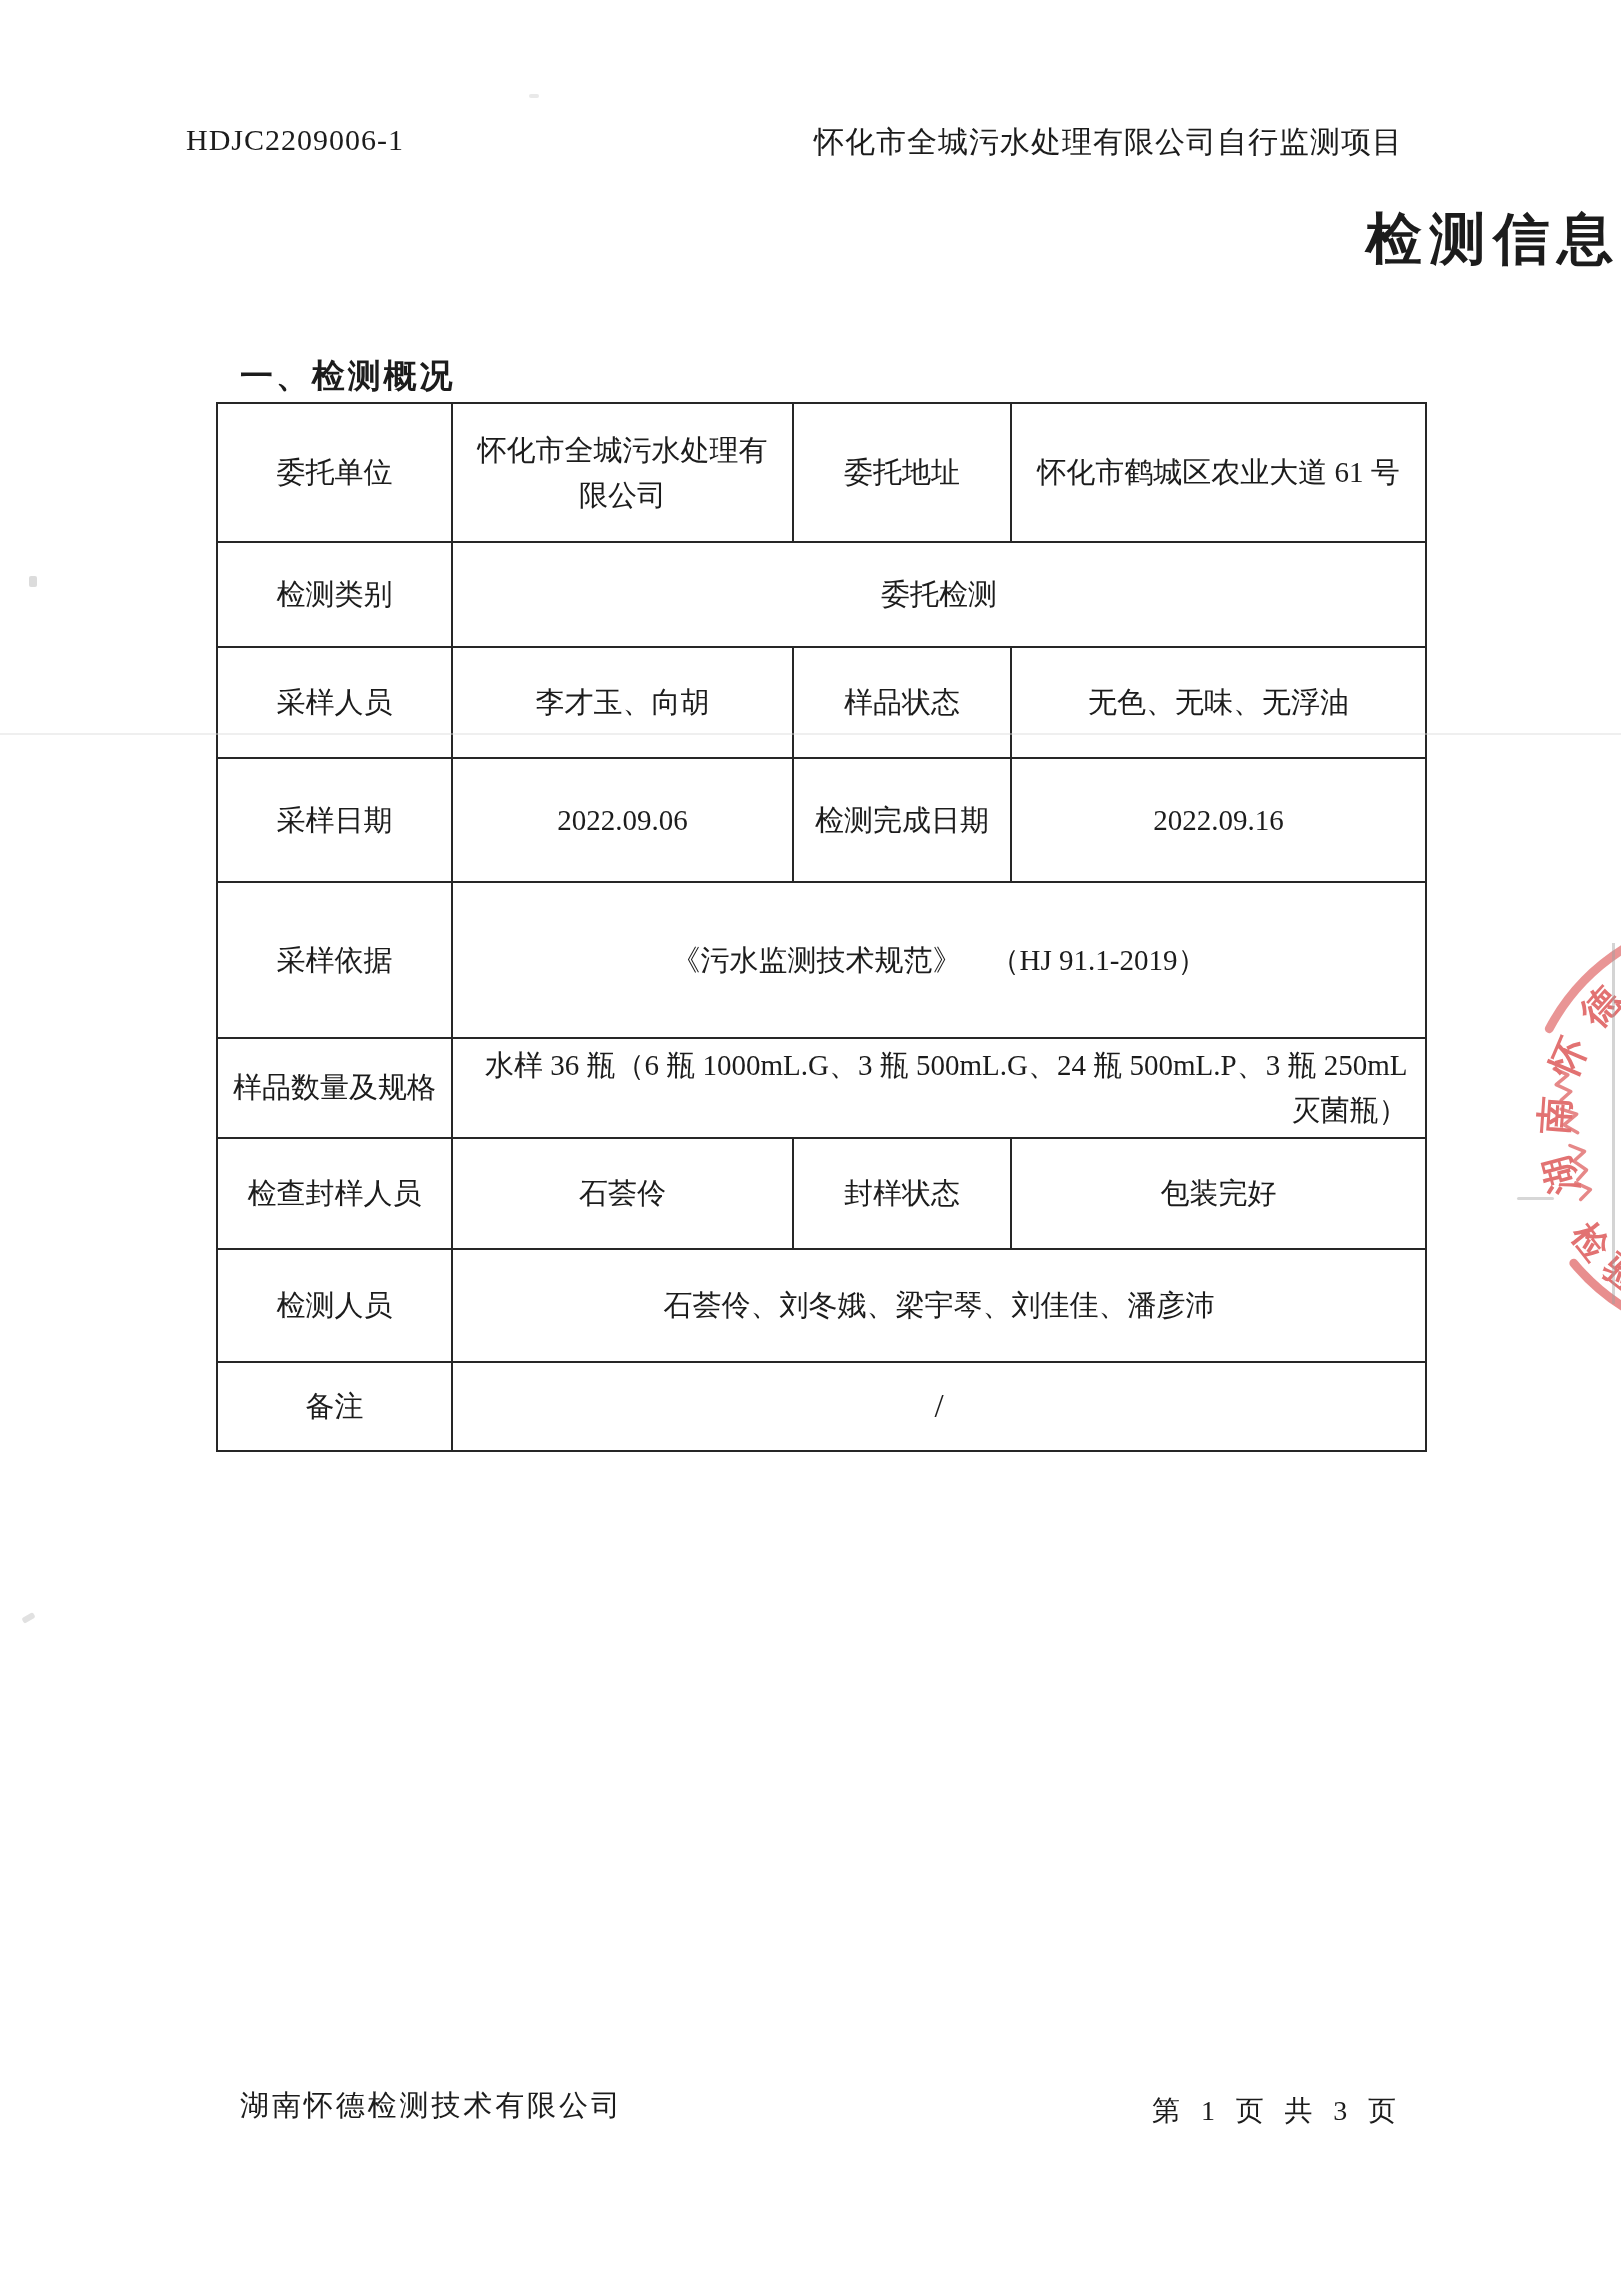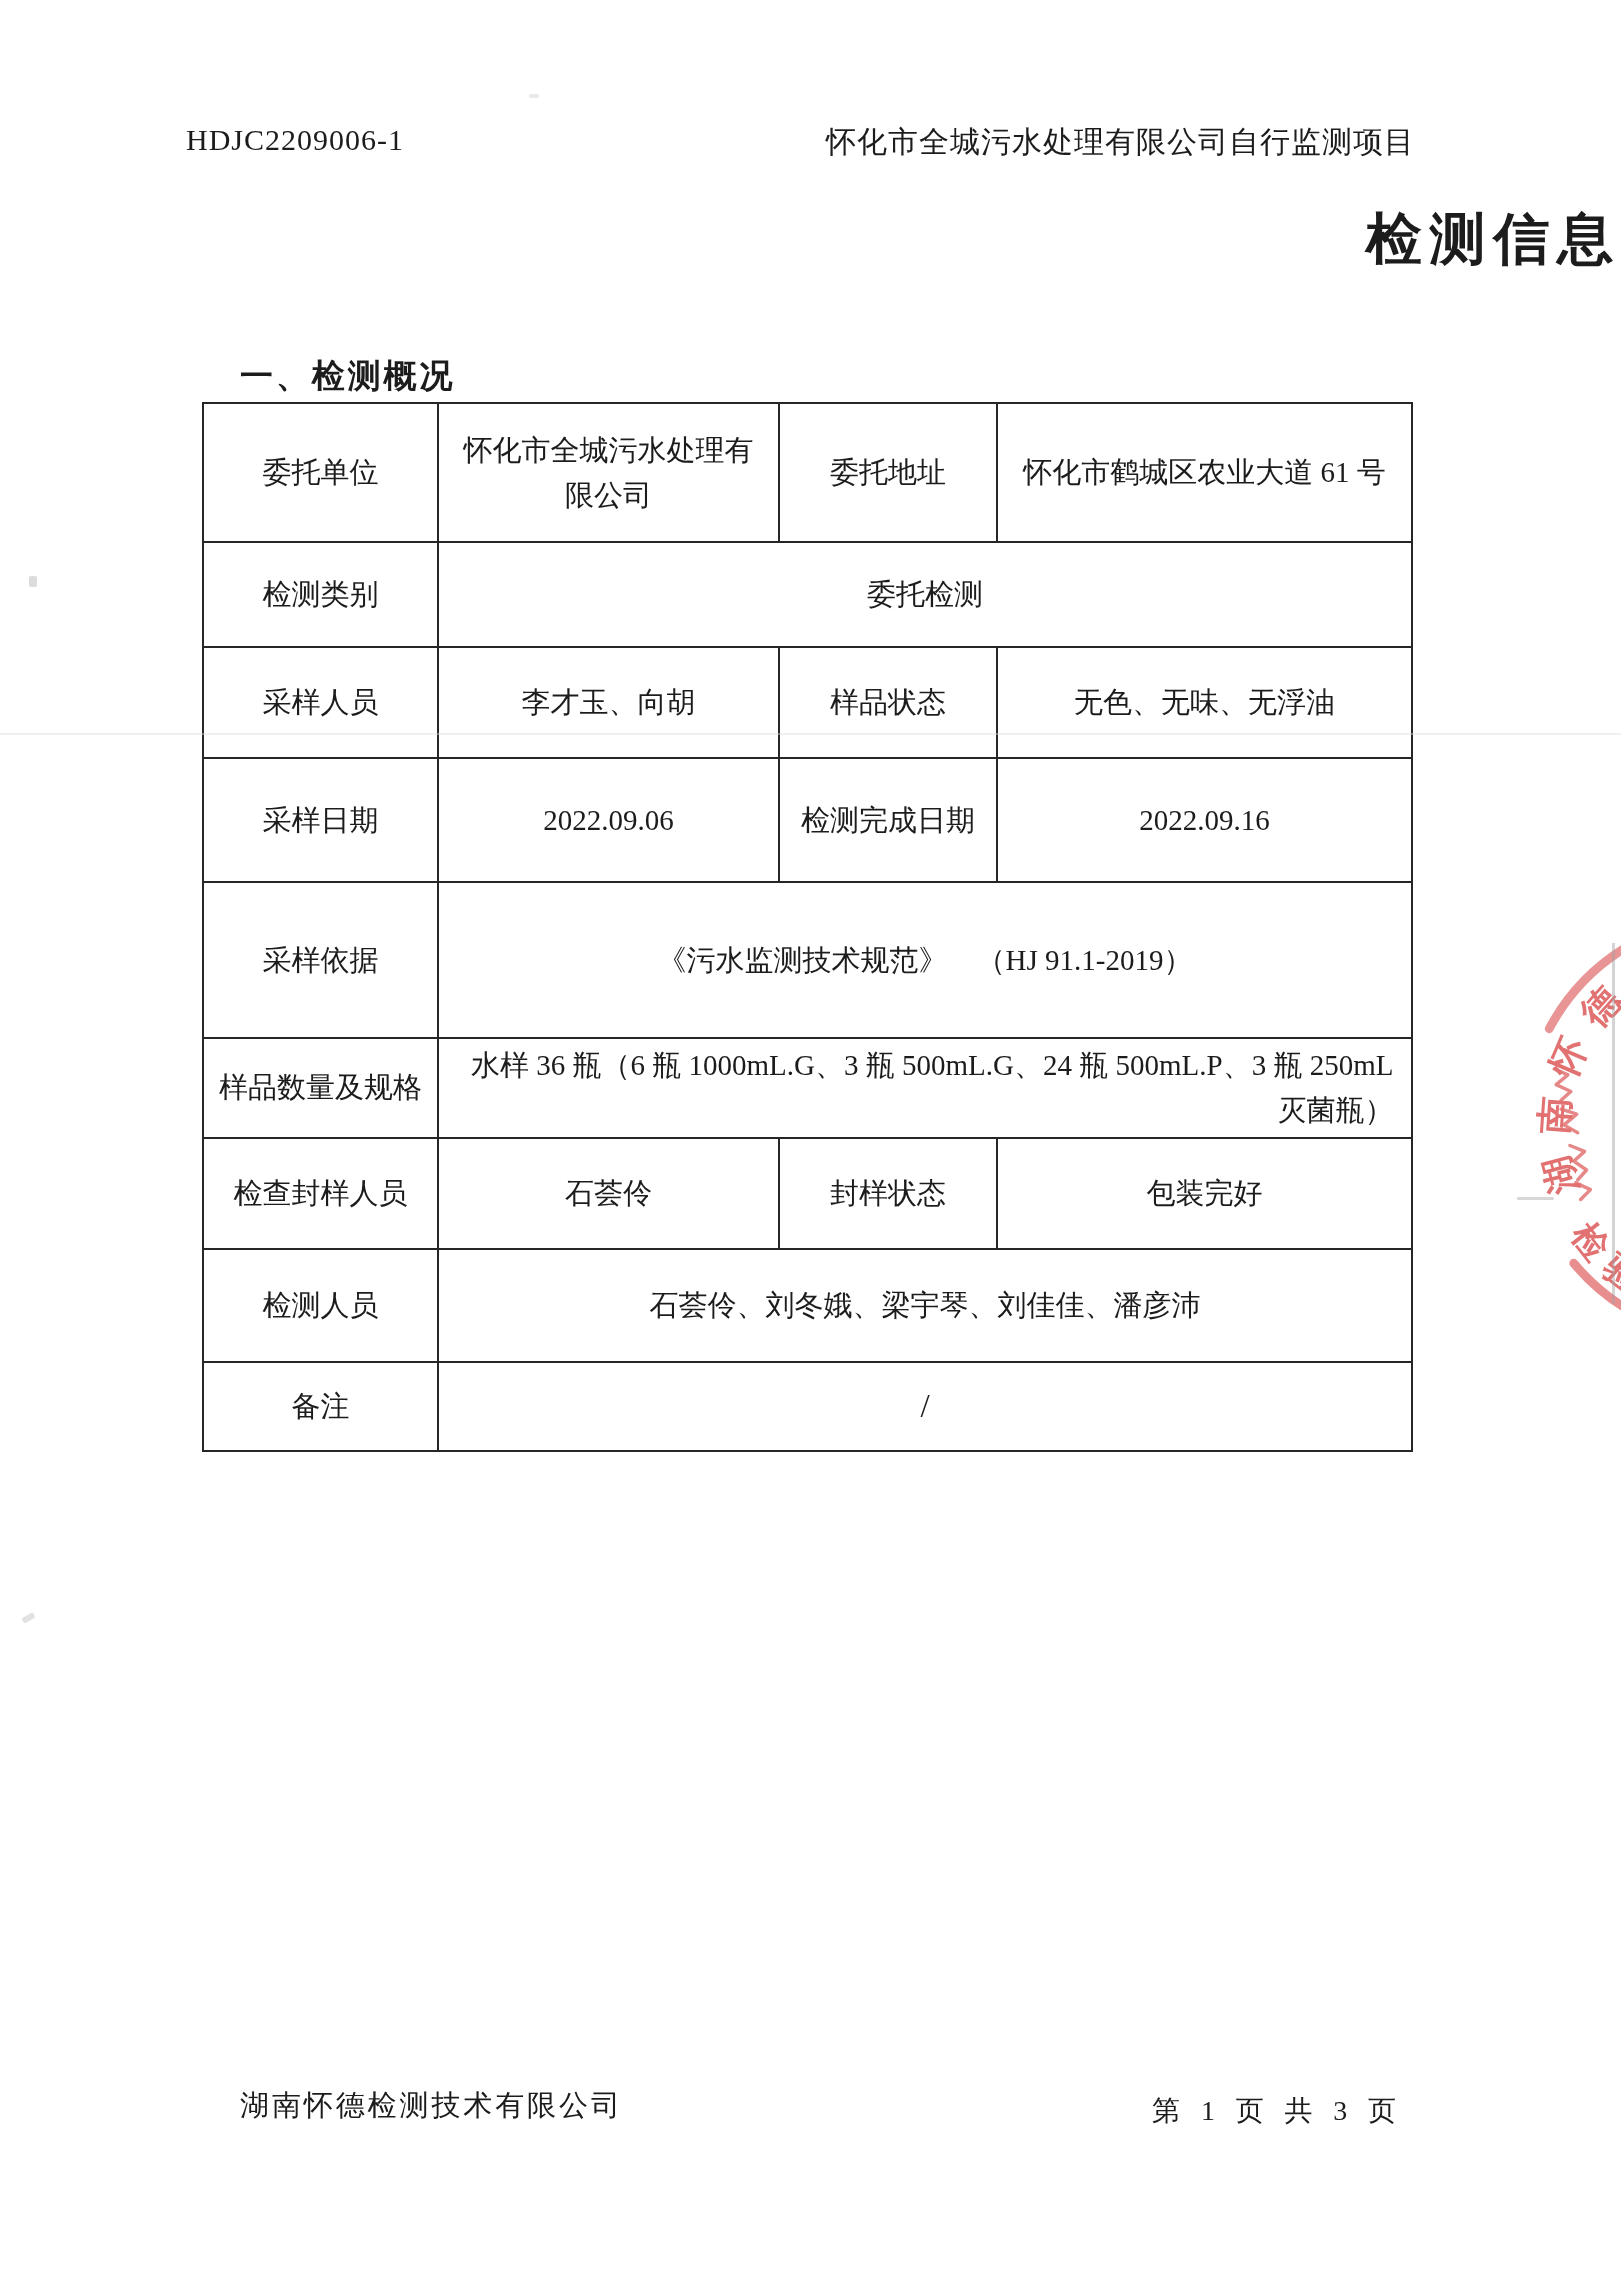--- a/index.html
+++ b/index.html
@@ -3,28 +3,28 @@
 <meta charset="utf-8">
 <style>
   html,body{margin:0;padding:0;}
   body{
     width:1621px;height:2294px;position:relative;background:#ffffff;
     font-family:"Liberation Serif","DejaVu Serif",serif;color:#1c1c1c;
     overflow:hidden;
   }
   .abs{position:absolute;}
   .header-left{left:186px;top:123px;font-size:30px;letter-spacing:1px;}
-  .header-right{right:206px;top:122px;font-size:30px;letter-spacing:1px;text-align:center;}
+  .header-right{right:218px;top:122px;font-size:30px;letter-spacing:1px;text-align:center;}
   .doc-title{left:0;right:0;top:202px;text-align:right;font-size:56px;font-weight:bold;letter-spacing:7.8px;}
   .section-heading{left:240px;top:325px;font-size:33px;font-weight:bold;letter-spacing:2.9px;margin-top:29px;}
   .footer-left{left:240px;top:2086px;font-size:29px;letter-spacing:2.9px;}
   .footer-right{right:218px;top:2092px;font-size:28px;letter-spacing:6.9px;}
 
   table.info{
-    position:absolute;left:202px;top:402px;width:1209px;
+    position:absolute;left:216px;top:402px;width:1209px;
     border-collapse:collapse;table-layout:fixed;border-radius:10px;
   }
   table.info td{
     border:2px solid #262626;text-align:center;vertical-align:middle;
     font-size:29px;line-height:1.55;padding:5.9px 13.7px;word-break:break-word;
   }
   table.info td.label{padding:5.9px 5.9px;}
   table.info td.left{text-align:right;padding:3.9px 17.6px 3.9px 15.7px;}
   tr.r1{height:139px}tr.r2{height:105px}tr.r3{height:111px}
   tr.r4{height:124px}tr.r5{height:156px}tr.r6{height:86px}

